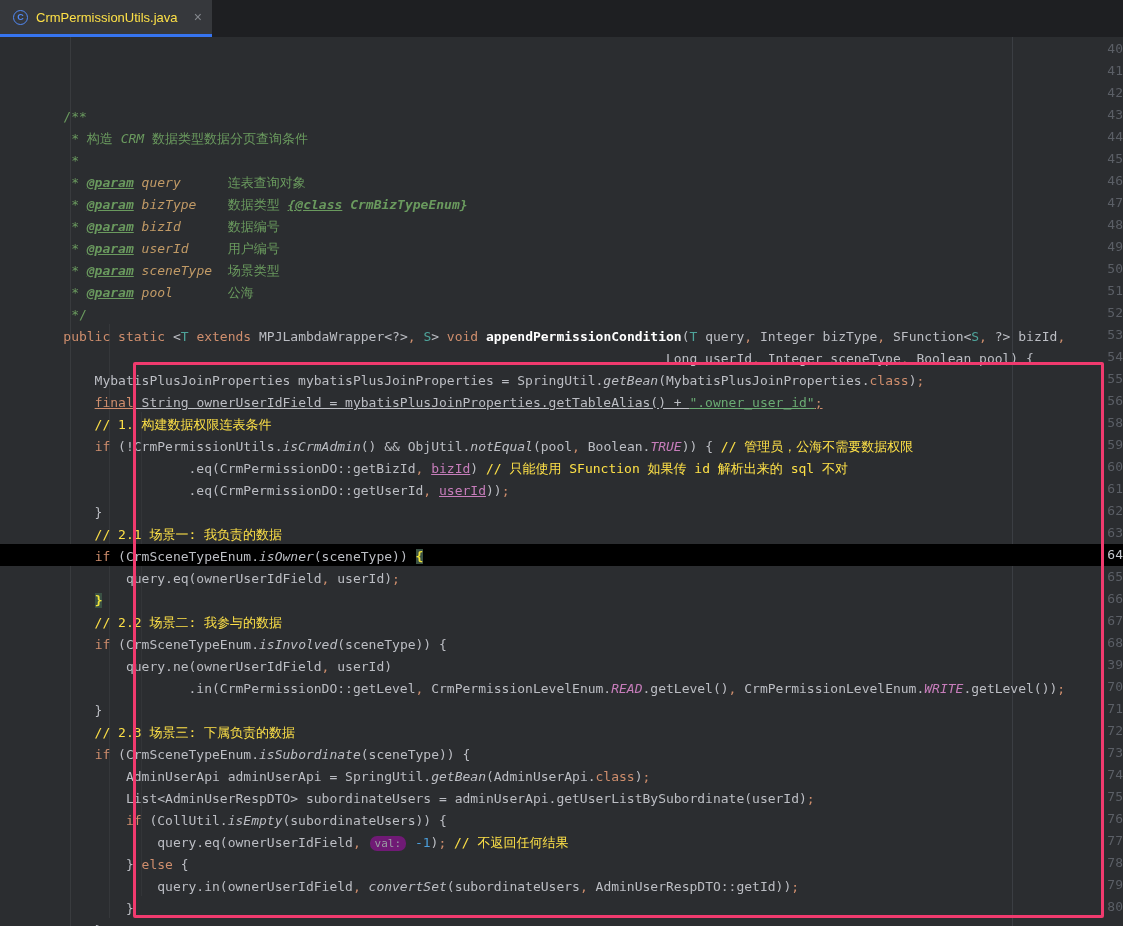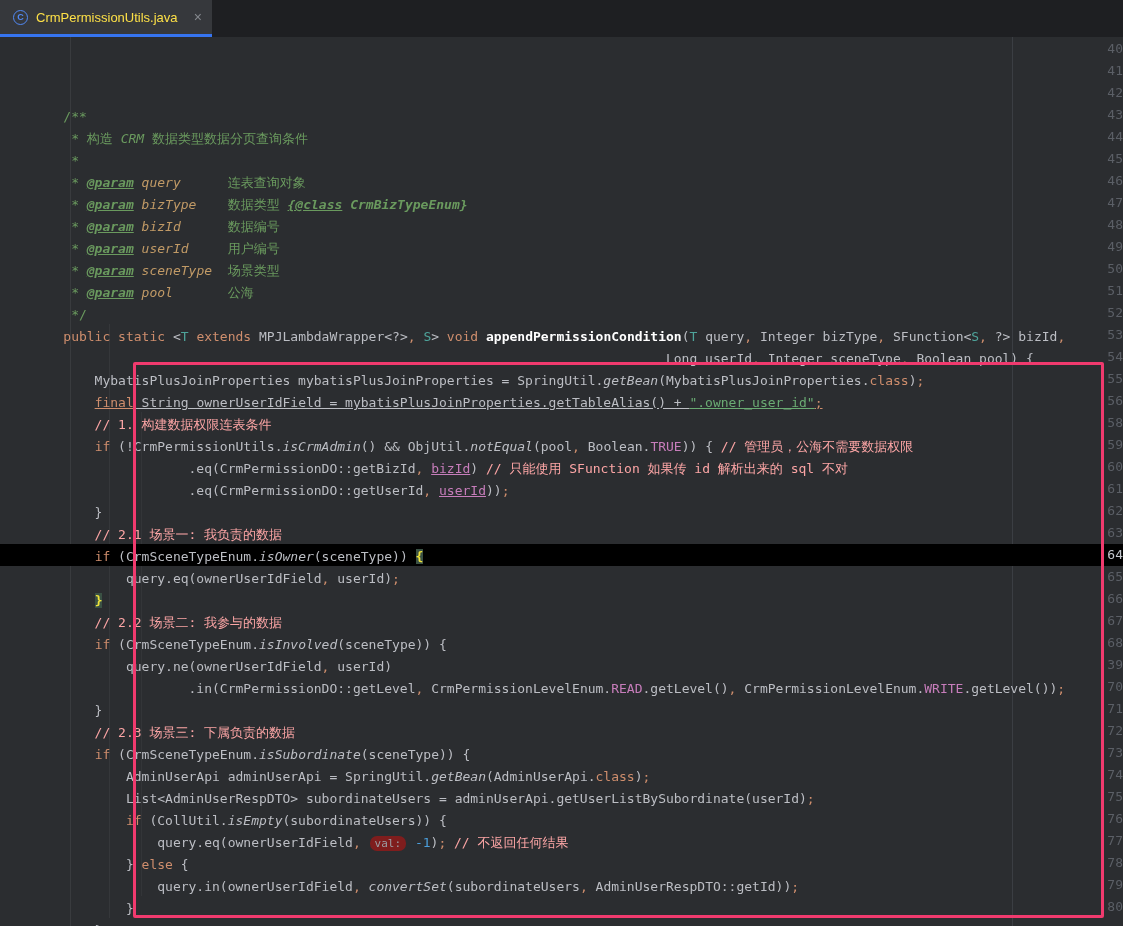--- a/index.html
+++ b/index.html
@@ -45,32 +45,32 @@
   .row.active .ln { color:#C3C7CD; }
   .code {
     margin:0 0 0 24px; padding:0 0 0 8px; flex:1;
     font:13px/22px "DejaVu Sans Mono", monospace; color:#BCBEC4;
     white-space:pre; tab-size:4;
   }
 
   
   .tok-kw      { color:#CF8E6D; }
   .tok-txt     { color:#BCBEC4; }
-  .tok-cmt     { color:#fca5a5; }
+  .tok-cmt     { color:#fde047; }
   .tok-doc     { color:#6A9A5E; }
   .tok-docparam{ color:#C19A66; font-style:italic; }
   .tok-str     { color:#6AAB73; }
   .tok-num     { color:#4B9EDB; }
-  .tok-const   { color:#C77DBB; }
+  .tok-const   { color:#C77DBB; font-style:italic; }
   .tok-pvar    { color:#C77DBB; text-decoration:underline; }
   .tok-mdecl   { color:#ffffff; font-weight:bold; }
   .tok-tp      { color:#4EA39A; }
   .tok-brace   { color:#EFE33B; background:#3A5144; font-weight:bold; }
   .tok-inlay   {
-    background:#7f1d1d; color:#9A9DA3; border-radius:7px;
+    background:#701a75; color:#9A9DA3; border-radius:7px;
     font-size:11px; padding:1px 5px; margin:0 1px;
   }
   .i { font-style:italic; }
   .b { font-weight:bold; }
   .u { text-decoration:underline; }
 
   
   .annotation-box {
     position:absolute; left:133px; top:362px; width:971px; height:556px;
     border:3px solid #F03A6E; border-radius:2px; z-index:10; pointer-events:none;

